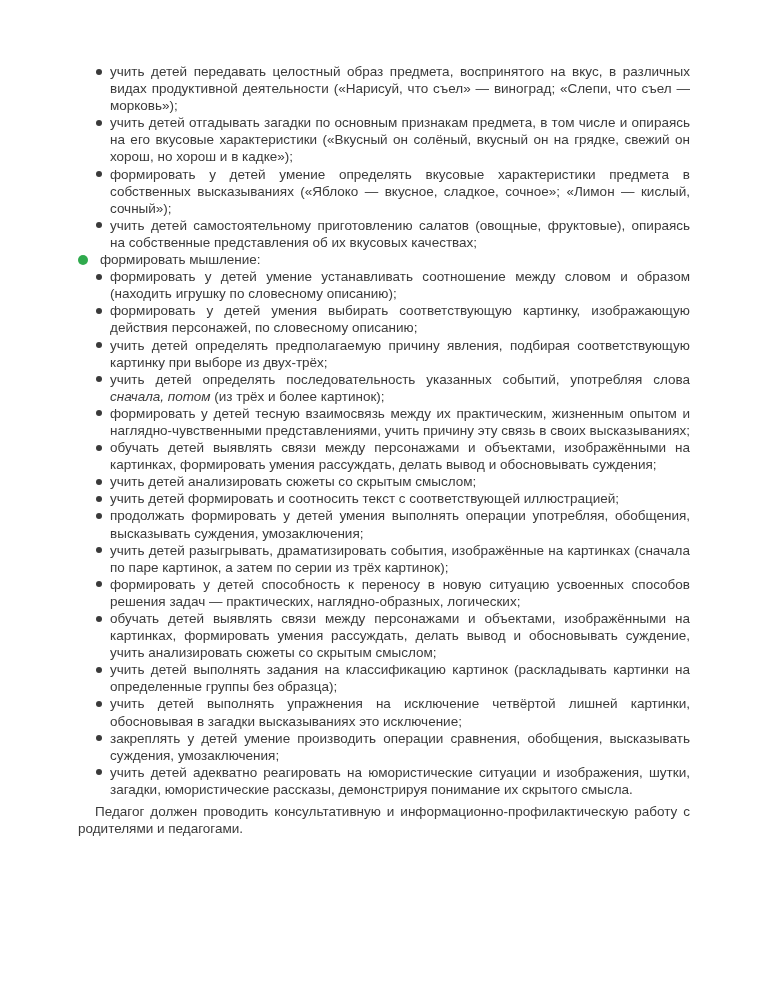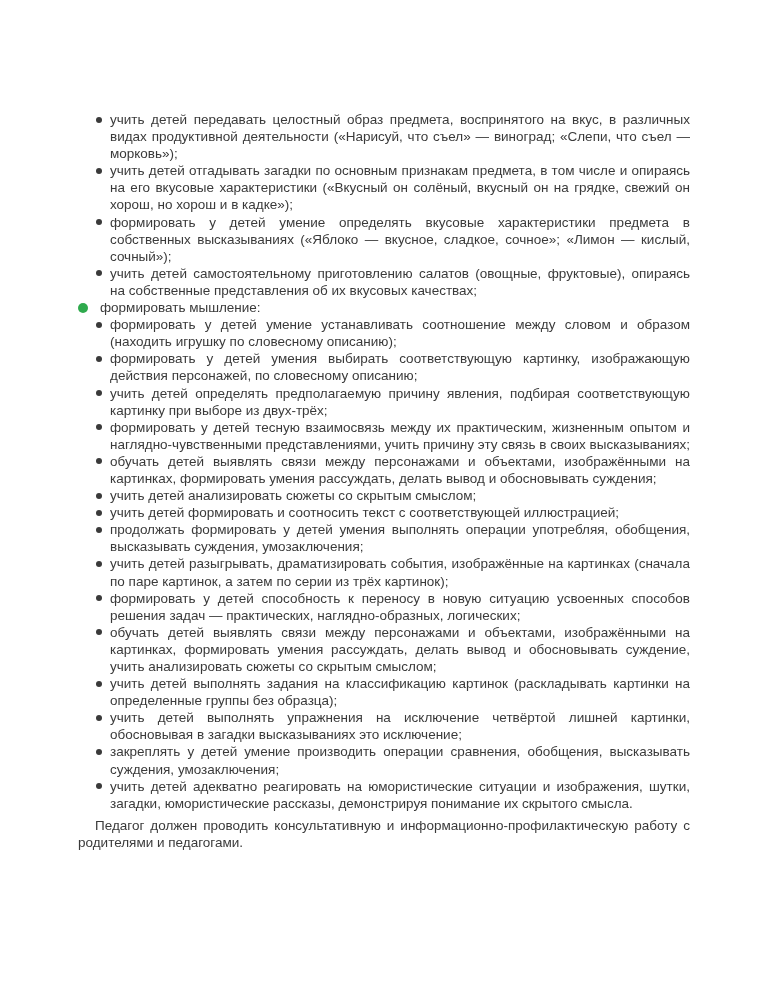--- a/index.html
+++ b/index.html
@@ -3,21 +3,20 @@
 <meta charset="utf-8">
 <style>
   html,body{margin:0;padding:0;background:#ffffff;}
   .page{
     position:relative;
     width:768px;height:864px;
     background:#ffffff;
     overflow:hidden;
     font-family:"Liberation Sans","DejaVu Sans",sans-serif;
     color:#3a3a3a;
-    margin-top:48px;
   }
   
   .content{
     position:absolute;
     left:78px;top:63px;
     width:612px;
     font-size:13.5px;
     line-height:17.1px;
     text-align:justify;
   }
@@ -105,20 +104,21 @@
     <div class="section-head">
       <span class="green-dot"></span>
       <span>формировать мышление:</span>
     </div>
 
     <ul class="bullets">
 
     <li><span>формировать у детей умение устанавливать соотношение между словом и образом (находить игрушку по словесному описанию);</span></li>
         <li><span>формировать у детей умения выбирать соответствующую картинку, изображающую действия персонажей, по словесному описанию;</span></li>
         <li><span>учить детей определять предполагаемую причину явления, подбирая соответствующую картинку при выборе из двух-трёх;</span></li>
+        <li><span>учить детей определять последовательность указанных событий, употребляя слова </span><span style="font-style: italic;">сначала, потом</span><span> (из трёх и более картинок);</span></li>
         <li><span>формировать у детей тесную взаимосвязь между их практическим, жизненным опытом и наглядно-чувственными представлениями, учить причину эту связь в своих высказываниях;</span></li>
         <li><span>обучать детей выявлять связи между персонажами и объектами, изображёнными на картинках, формировать умения рассуждать, делать вывод и обосновывать суждения;</span></li>
         <li><span>учить детей анализировать сюжеты со скрытым смыслом;</span></li>
         <li><span>учить детей формировать и соотносить текст с соответствующей иллюстрацией;</span></li>
         <li><span>продолжать формировать у детей умения выполнять операции употребляя, обобщения, высказывать суждения, умозаключения;</span></li>
         <li><span>учить детей разыгрывать, драматизировать события, изображённые на картинках (сначала по паре картинок, а затем по серии из трёх картинок);</span></li>
         <li><span>формировать у детей способность к переносу в новую ситуацию усвоенных способов решения задач — практических, наглядно-образных, логических;</span></li>
         <li><span>обучать детей выявлять связи между персонажами и объектами, изображёнными на картинках, формировать умения рассуждать, делать вывод и обосновывать суждение, учить анализировать сюжеты со скрытым смыслом;</span></li>
         <li><span>учить детей выполнять задания на классификацию картинок (раскладывать картинки на определенные группы без образца);</span></li>
         <li><span>учить детей выполнять упражнения на исключение четвёртой лишней картинки, обосновывая в загадки высказываниях это исключение;</span></li>

